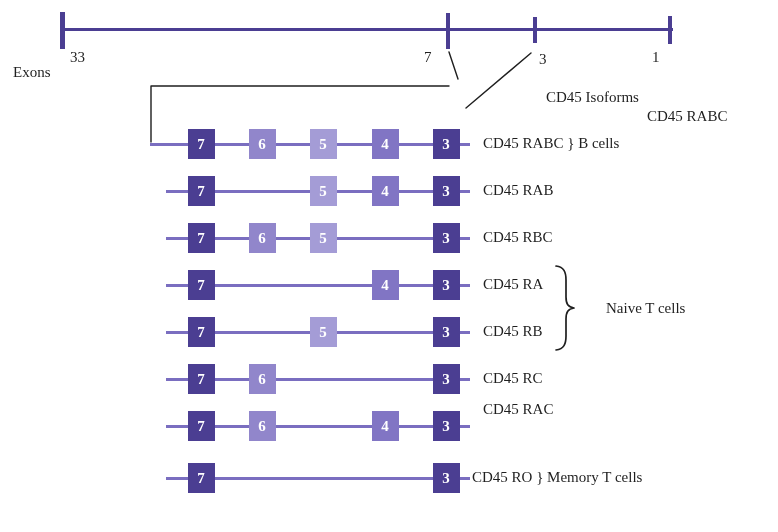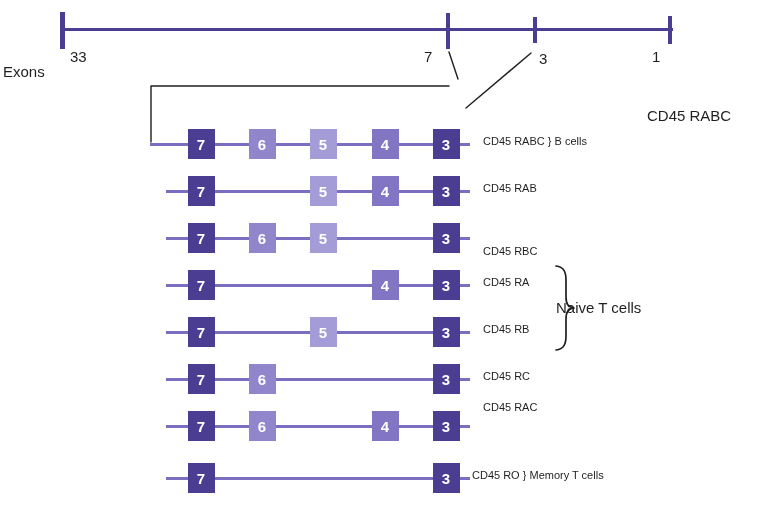--- a/index.html
+++ b/index.html
@@ -2,21 +2,21 @@
 <html style="--c-const: #4b3e92; --c-e6: #9186cb; --c-e5: #a49cd6; --c-e4: #8175c4; --c-line: #7a6ec0; --c-ruler: #4b3e92; --c-text: #1f1f1f;"><head>
 <meta charset="utf-8">
 <style>
   * { margin: 0; padding: 0; box-sizing: border-box; }
   html, body { background: #ffffff; }
   .canvas {
     position: relative;
     width: 778px;
     height: 532px;
     background: #ffffff;
-    font-family: Liberation Sans, sans-serif;
+    font-family: Liberation Serif, serif;
     color: var(--c-text, #1f1f1f);
     overflow: hidden;
   }
   svg.overlay {
     position: absolute;
     left: 0; top: 0;
     pointer-events: none;
   }
   svg.overlay path {
     stroke: #1f1f1f;
@@ -33,21 +33,21 @@
   .exon {
     position: absolute;
     width: 27px; height: 30px;
     display: flex; align-items: center; justify-content: center;
     color: #ffffff; font-size: 15px; font-weight: bold;
   }
   .exon-7, .exon-3 { background: var(--c-const, #4b3e92); }
   .exon-6 { background: var(--c-e6, #9186cb); }
   .exon-5 { background: var(--c-e5, #a49cd6); }
   .exon-4 { background: var(--c-e4, #8175c4); }
-  .row-label { position: absolute; font-size: 11px; line-height: 1.3; white-space: nowrap; }
+  .row-label { position: absolute; font-size: 15px; line-height: 1.3; white-space: nowrap; }
 </style>
 </head>
 <body>
 
 <div class="canvas">
 
   <svg class="overlay" width="778" height="532">
     <path d="M449,52 L458,79"></path>
     <path d="M449,86 L151,86 L151,142"></path>
     <path d="M531,53 L466,108"></path>
@@ -60,26 +60,27 @@
       <div class="tick" style="left: 60px; top: 12px; width: 5px; height: 37px;"></div>
       <div class="tick-label" style="left: 70px; top: 49px;">33</div>
       <div class="tick" style="left: 446px; top: 13px; width: 4px; height: 36px;"></div>
       <div class="tick-label" style="left: 424px; top: 49px;">7</div>
       <div class="tick" style="left: 533px; top: 17px; width: 4px; height: 26px;"></div>
       <div class="tick-label" style="left: 539px; top: 51px;">3</div>
       <div class="tick" style="left: 668px; top: 16px; width: 4px; height: 28px;"></div>
       <div class="tick-label" style="left: 652px; top: 49px;">1</div>
     </div>
 
-  <div class="title" style="left:3px; top:63px;">Exons</div>
+  <div class="title" style="left:13px; top:63px;">Exons</div>
 
+  <div class="title" style="left:546px; top:88px;">CD45 Isoforms</div>
 
   <div class="title" style="left:647px; top:107px;">CD45 RABC</div>
 
-  <div class="title" style="left:556px; top:299px;">Naive T cells</div>
+  <div class="title" style="left:606px; top:299px;">Naive T cells</div>
 
   <div id="rows">
       <div>
         <div class="backbone" style="left: 150px; top: 143px; width: 320px;"></div>
         <div class="exon exon-7" style="left: 187.5px; top: 129px;">7</div>
         <div class="exon exon-6" style="left: 248.5px; top: 129px;">6</div>
         <div class="exon exon-5" style="left: 309.5px; top: 129px;">5</div>
         <div class="exon exon-4" style="left: 371.5px; top: 129px;">4</div>
         <div class="exon exon-3" style="left: 432.5px; top: 129px;">3</div>
         <div class="row-label" style="left: 483px; top: 134px;">CD45 RABC } B cells</div>
@@ -91,21 +92,21 @@
         <div class="exon exon-4" style="left: 371.5px; top: 176px;">4</div>
         <div class="exon exon-3" style="left: 432.5px; top: 176px;">3</div>
         <div class="row-label" style="left: 483px; top: 181px;">CD45 RAB</div>
       </div>
       <div>
         <div class="backbone" style="left: 166px; top: 237px; width: 304px;"></div>
         <div class="exon exon-7" style="left: 187.5px; top: 223px;">7</div>
         <div class="exon exon-6" style="left: 248.5px; top: 223px;">6</div>
         <div class="exon exon-5" style="left: 309.5px; top: 223px;">5</div>
         <div class="exon exon-3" style="left: 432.5px; top: 223px;">3</div>
-        <div class="row-label" style="left: 483px; top: 244px; text-align: center;">CD45 RBC</div>
+        <div class="row-label" style="left: 483px; top: 228px; text-align: center;">CD45 RBC</div>
       </div>
       <div>
         <div class="backbone" style="left: 166px; top: 284px; width: 304px;"></div>
         <div class="exon exon-7" style="left: 187.5px; top: 270px;">7</div>
         <div class="exon exon-4" style="left: 371.5px; top: 270px;">4</div>
         <div class="exon exon-3" style="left: 432.5px; top: 270px;">3</div>
         <div class="row-label" style="left: 483px; top: 275px;">CD45 RA</div>
       </div>
       <div>
         <div class="backbone" style="left: 166px; top: 331px; width: 304px;"></div>

